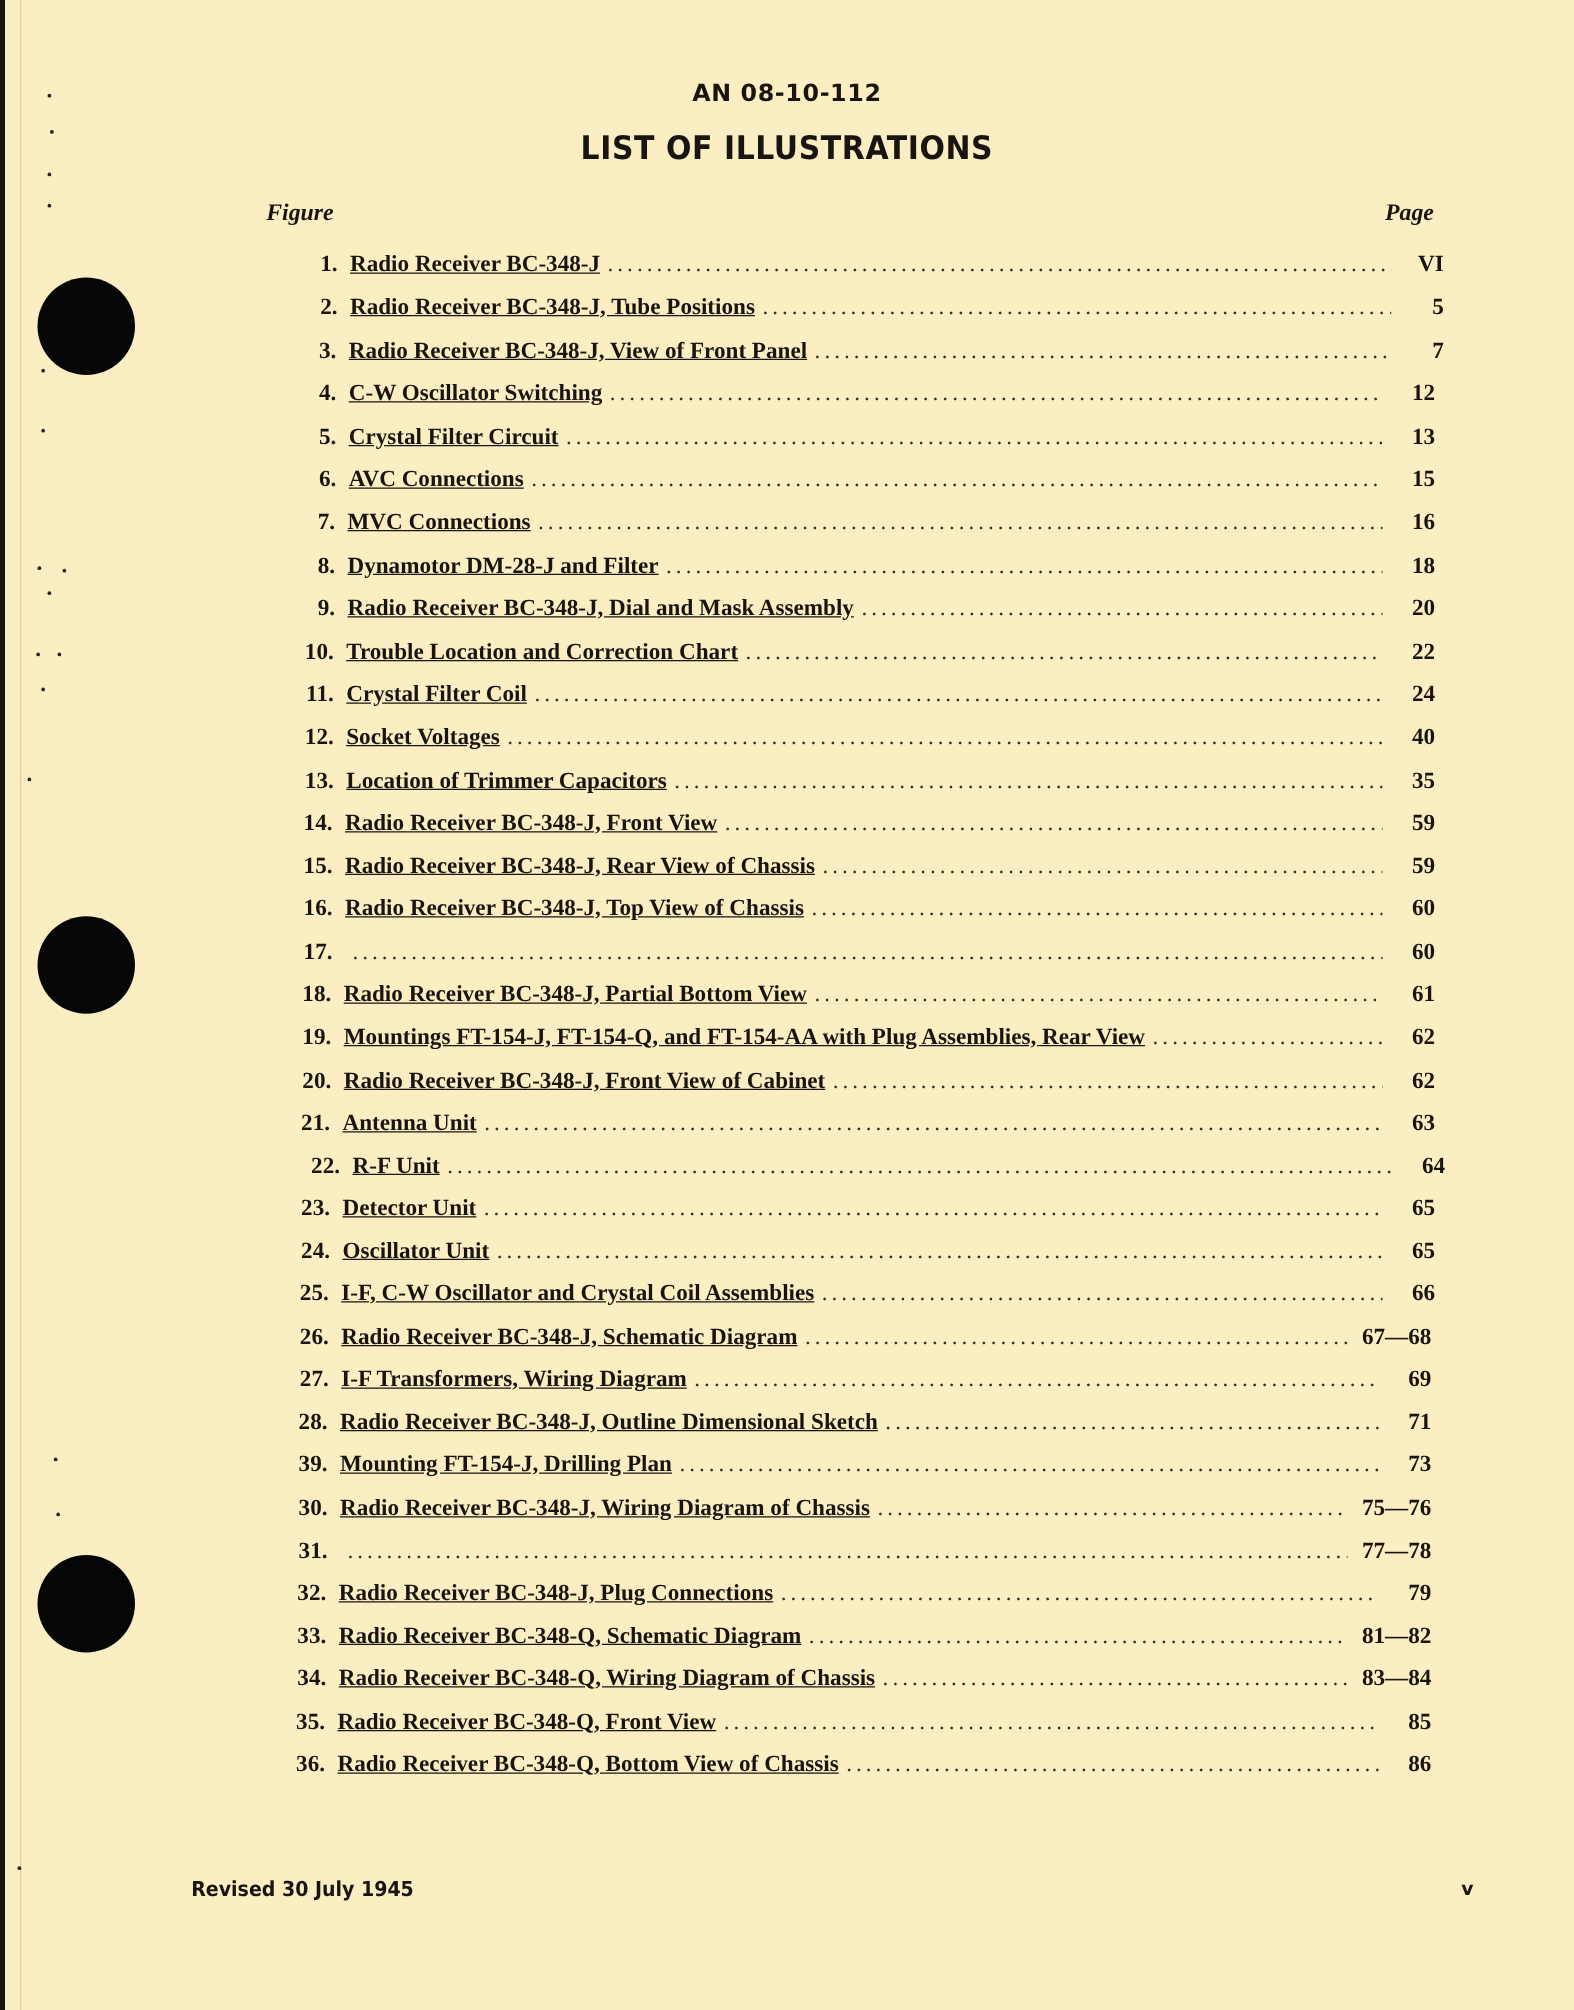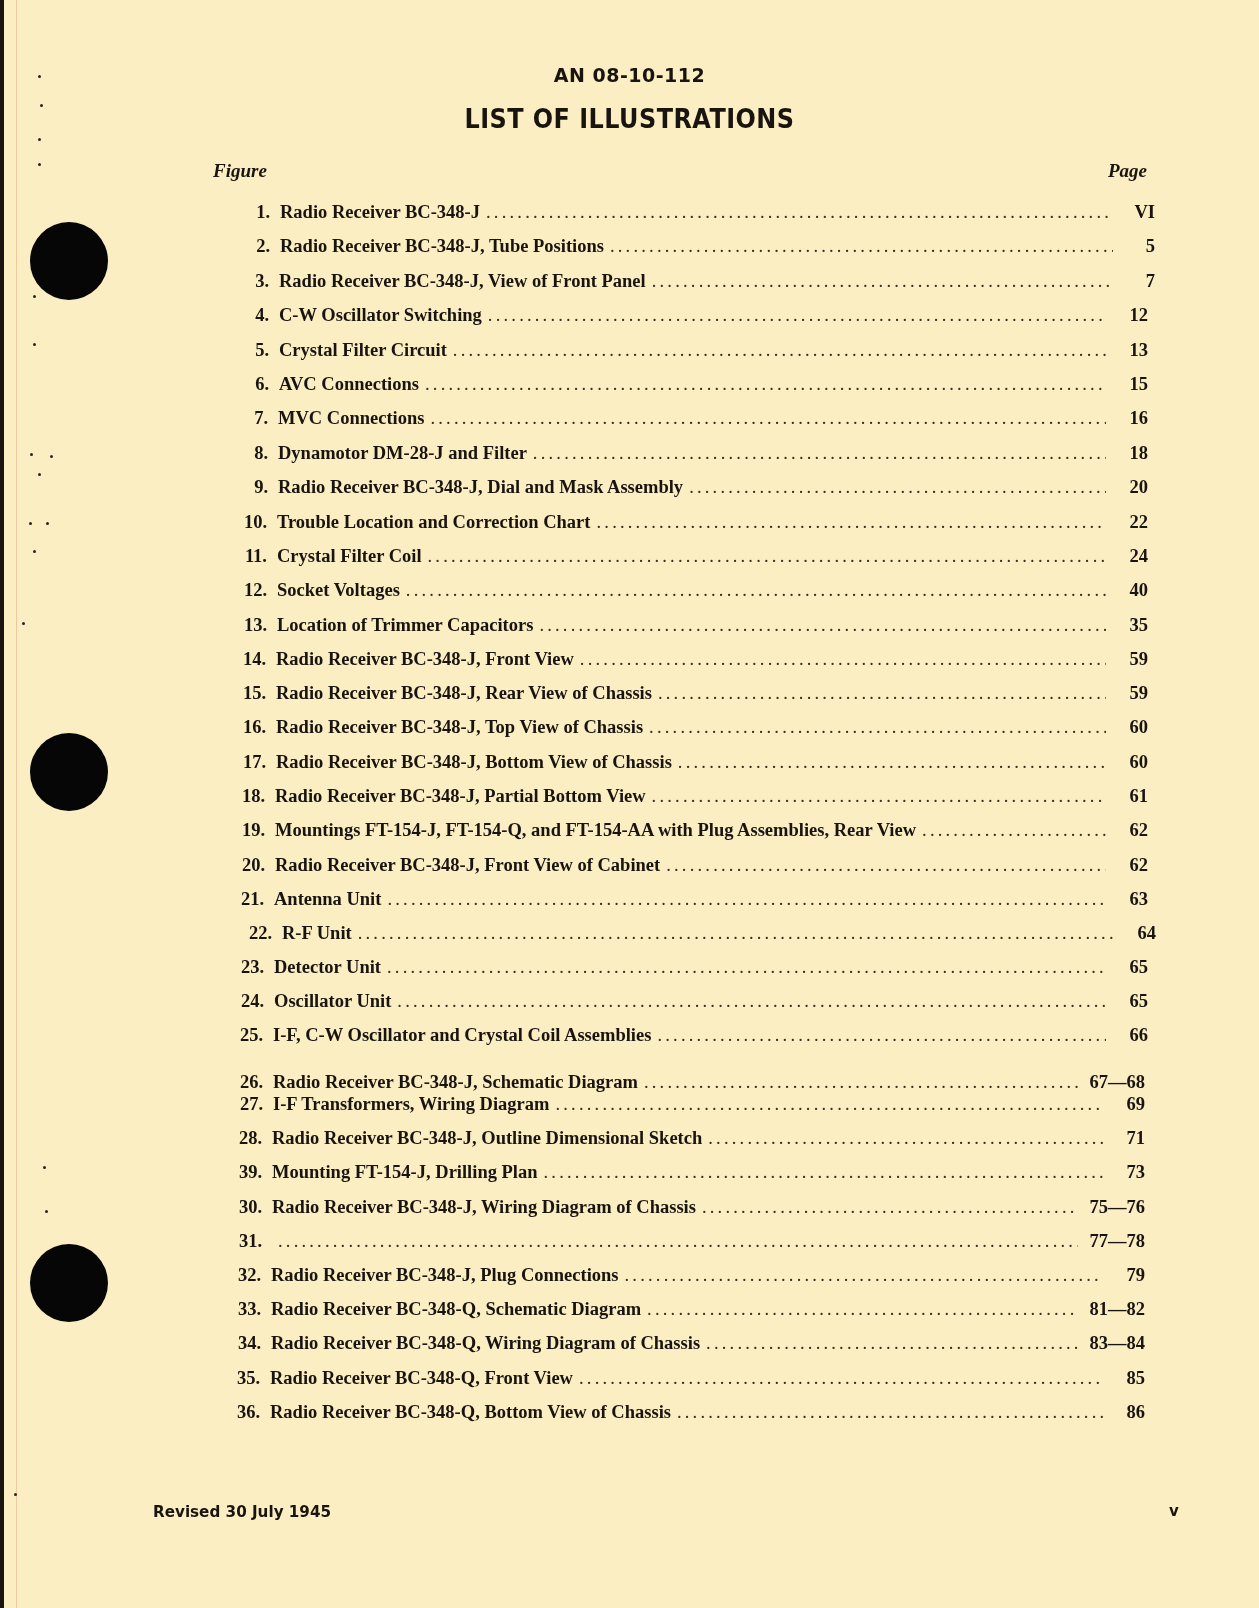--- a/index.html
+++ b/index.html
@@ -48,21 +48,21 @@
     .col-head.figure { left: 213px; }
     .col-head.page { left: 1108px; }
     .list {
       position: absolute; top: 195px; left: 0; width: 1259px;
     }
     .row {
       position: absolute; height: 34px; display: flex; align-items: center;
       font-size: 18.5px; font-weight: bold;
     }
     .row .num { width: 44px; text-align: right; padding-right: 10px; flex: none; }
-    .row .title { white-space: nowrap; flex: none; }
+    .row .title { white-space: nowrap; flex: none; text-decoration: underline; }
     .row .leader {
       flex: 1 1 auto; overflow: hidden; white-space: nowrap;
       margin: 0 12px 0 6px; letter-spacing: 3.2px; font-weight: normal;
       color: #3a3028;
     }
     .row .page-no { flex: none; text-align: right; min-width: 30px; }
     .footer-left {
       position: absolute; top: 1502px; left: 153px;
       font-family: "DejaVu Sans", "Liberation Sans", sans-serif;
       font-weight: bold; font-size: 16.5px; transform: scaleX(0.92); transform-origin: left;
@@ -198,21 +198,20 @@
       <span class="page-no">59</span>
     </div>
     <div class="row" style="top: 515px; left: 222px; width: 926px;">
       <span class="num">16.</span>
       <span class="title">Radio Receiver BC-348-J, Top View of Chassis</span>
       <span class="leader">........................................................................................................................................................</span>
       <span class="page-no">60</span>
     </div>
     <div class="row" style="top: 550px; left: 222px; width: 926px;">
       <span class="num">17.</span>
-      <span class="title">Radio Receiver BC-348-J, Bottom View of Chassis</span>
       <span class="leader">........................................................................................................................................................</span>
       <span class="page-no">60</span>
     </div>
     <div class="row" style="top: 584px; left: 221px; width: 927px;">
       <span class="num">18.</span>
       <span class="title">Radio Receiver BC-348-J, Partial Bottom View</span>
       <span class="leader">........................................................................................................................................................</span>
       <span class="page-no">61</span>
     </div>
     <div class="row" style="top: 618px; left: 221px; width: 927px;">
@@ -250,21 +249,21 @@
       <span class="title">Oscillator Unit</span>
       <span class="leader">........................................................................................................................................................</span>
       <span class="page-no">65</span>
     </div>
     <div class="row" style="top: 823px; left: 219px; width: 929px;">
       <span class="num">25.</span>
       <span class="title">I-F, C-W Oscillator and Crystal Coil Assemblies</span>
       <span class="leader">........................................................................................................................................................</span>
       <span class="page-no">66</span>
     </div>
-    <div class="row" style="top: 858px; left: 219px; width: 926px; margin-top: 12px;">
+    <div class="row" style="top: 858px; left: 219px; width: 926px;">
       <span class="num">26.</span>
       <span class="title">Radio Receiver BC-348-J, Schematic Diagram</span>
       <span class="leader">........................................................................................................................................................</span>
       <span class="page-no">67—68</span>
     </div>
     <div class="row" style="top: 892px; left: 219px; width: 926px;">
       <span class="num">27.</span>
       <span class="title">I-F Transformers, Wiring Diagram</span>
       <span class="leader">........................................................................................................................................................</span>
       <span class="page-no">69</span>

